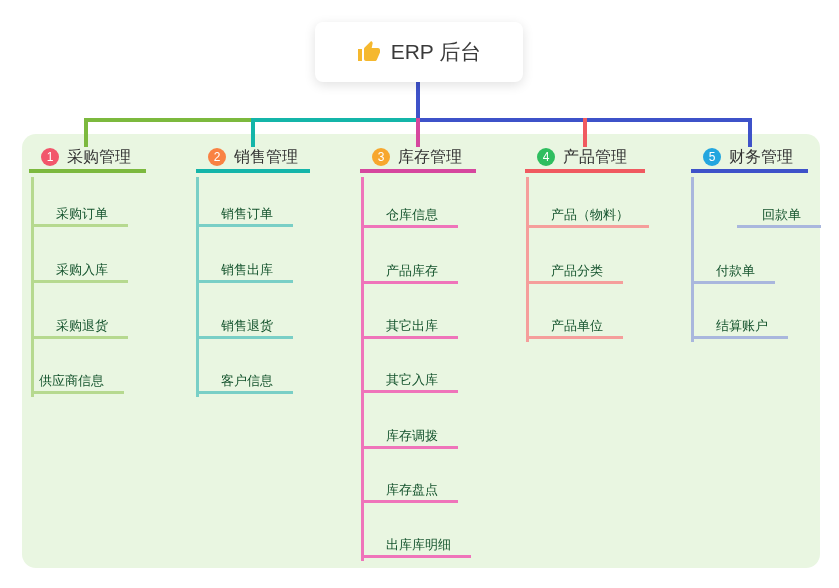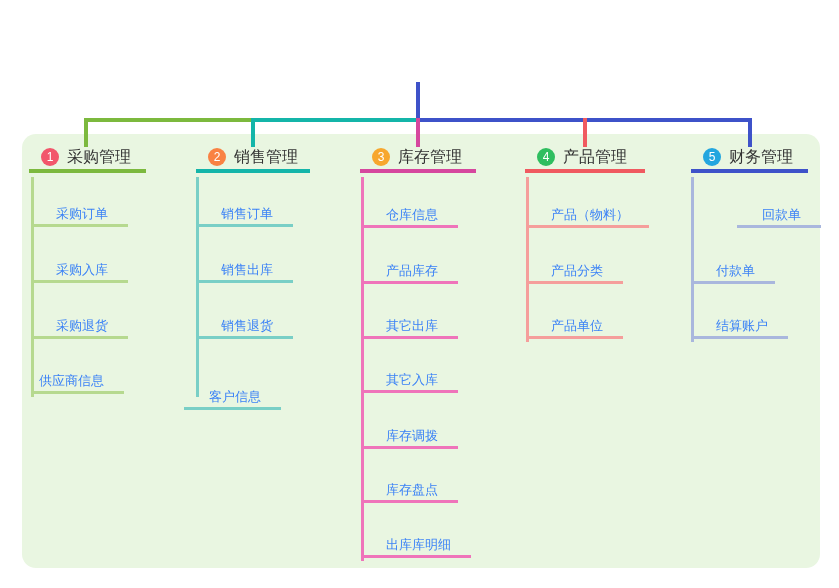--- a/index.html
+++ b/index.html
@@ -9,61 +9,69 @@
   .root-node{position:absolute;left:315px;top:22px;width:208px;height:60px;background:#ffffff;
     border-radius:8px;box-shadow:0 3px 12px rgba(0,0,0,.12);display:flex;align-items:center;
     justify-content:center;gap:10px;font-size:21px;color:#3a3a3a;}
   .root-node svg{display:block;}
   .hline,.vline{position:absolute;}
   .branch-header{position:absolute;top:145px;height:28px;display:flex;align-items:center;
     box-sizing:border-box;padding-left:12px;font-size:16px;color:#333333;font-weight:500;}
   .badge{display:inline-flex;width:18px;height:18px;border-radius:50%;color:#ffffff;
     font-size:12px;align-items:center;justify-content:center;margin-right:8px;flex:0 0 auto;
     font-weight:400;}
-  .child-node{position:absolute;height:27px;line-height:27px;font-size:13px;color:#3b82f6;
+  .child-node{position:absolute;height:27px;line-height:27px;font-size:13px;color:#14532d;
     padding:0 20px 0 25px;box-sizing:border-box;white-space:nowrap;width:max-content;}
 </style>
 </head>
 <body>
 
 <div class="canvas">
   <div class="panel" id="panel" style="background: rgb(233, 246, 225);"></div>
 
   <div id="connectors">
       <div class="vline" style="left: 416px; top: 82px; width: 4px; height: 40px; background: rgb(62, 82, 201);"></div>
       <div class="hline" style="left: 84px; top: 118px; width: 169px; height: 4px; background: rgb(124, 185, 62);"></div>
       <div class="hline" style="left: 253px; top: 118px; width: 165px; height: 4px; background: rgb(20, 181, 169);"></div>
       <div class="hline" style="left: 418px; top: 118px; width: 334px; height: 4px; background: rgb(62, 82, 201);"></div>
       <div class="vline" style="left: 84px; top: 118px; width: 4px; height: 29px; background: rgb(124, 185, 62);"></div>
       <div class="vline" style="left: 251px; top: 118px; width: 4px; height: 29px; background: rgb(20, 181, 169);"></div>
       <div class="vline" style="left: 416px; top: 118px; width: 4px; height: 29px; background: rgb(214, 71, 158);"></div>
       <div class="vline" style="left: 583px; top: 118px; width: 4px; height: 29px; background: rgb(240, 90, 96);"></div>
       <div class="vline" style="left: 748px; top: 118px; width: 4px; height: 29px; background: rgb(62, 82, 201);"></div>
     </div>
 
+  <div class="root-node">
+    <span>
+      <svg width="24" height="24" viewBox="0 0 24 24">
+        <path fill="#f5b82e" d="M1 21h4V9H1v12zM23 10c0-1.1-.9-2-2-2h-6.31l.95-4.57.03-.32c0-.41-.17-.79-.44-1.06L14.17 1 7.59 7.59C7.22 7.95 7 8.45 7 9v10c0 1.1.9 2 2 2h9c.83 0 1.54-.5 1.84-1.22l3.02-7.05c.09-.23.14-.47.14-.73v-2z"></path>
+      </svg>
+    </span>
+    <span>ERP 后台</span>
+  </div>
 
   <div id="branches">
       <div class="branch-header" style="left: 29px; width: 117px; border-bottom: 4px solid rgb(124, 185, 62);">
         <span class="badge" style="background: rgb(242, 86, 107);">1</span>
         <span>采购管理</span>
       </div>
       <div class="vline" style="left: 31px; top: 177px; width: 3px; height: 220px; background: rgb(182, 217, 143);"></div>
       <div class="child-node" style="left: 31px; top: 200px; border-bottom: 3px solid rgb(182, 217, 143);"><span>采购订单</span></div>
       <div class="child-node" style="left: 31px; top: 256px; border-bottom: 3px solid rgb(182, 217, 143);"><span>采购入库</span></div>
       <div class="child-node" style="left: 31px; top: 312px; border-bottom: 3px solid rgb(182, 217, 143);"><span>采购退货</span></div>
       <div class="child-node" style="left: 31px; top: 367px; border-bottom: 3px solid rgb(182, 217, 143); padding-left: 8px;"><span>供应商信息</span></div>
       <div class="branch-header" style="left: 196px; width: 114px; border-bottom: 4px solid rgb(20, 181, 169);">
         <span class="badge" style="background: rgb(249, 130, 67);">2</span>
         <span>销售管理</span>
       </div>
       <div class="vline" style="left: 196px; top: 177px; width: 3px; height: 220px; background: rgb(121, 207, 198);"></div>
       <div class="child-node" style="left: 196px; top: 200px; border-bottom: 3px solid rgb(121, 207, 198);"><span>销售订单</span></div>
       <div class="child-node" style="left: 196px; top: 256px; border-bottom: 3px solid rgb(121, 207, 198);"><span>销售出库</span></div>
       <div class="child-node" style="left: 196px; top: 312px; border-bottom: 3px solid rgb(121, 207, 198);"><span>销售退货</span></div>
-      <div class="child-node" style="left: 184px; top: 367px; border-bottom: 3px solid rgb(121, 207, 198); margin-top: 16px;"><span>客户信息</span></div>
+      <div class="child-node" style="left: 196px; top: 367px; border-bottom: 3px solid rgb(121, 207, 198);"><span>客户信息</span></div>
       <div class="branch-header" style="left: 360px; width: 116px; border-bottom: 4px solid rgb(214, 71, 158);">
         <span class="badge" style="background: rgb(247, 167, 46);">3</span>
         <span>库存管理</span>
       </div>
       <div class="vline" style="left: 361px; top: 177px; width: 3px; height: 384px; background: rgb(239, 116, 186);"></div>
       <div class="child-node" style="left: 361px; top: 201px; border-bottom: 3px solid rgb(239, 116, 186);"><span>仓库信息</span></div>
       <div class="child-node" style="left: 361px; top: 257px; border-bottom: 3px solid rgb(239, 116, 186);"><span>产品库存</span></div>
       <div class="child-node" style="left: 361px; top: 312px; border-bottom: 3px solid rgb(239, 116, 186);"><span>其它出库</span></div>
       <div class="child-node" style="left: 361px; top: 366px; border-bottom: 3px solid rgb(239, 116, 186);"><span>其它入库</span></div>
       <div class="child-node" style="left: 361px; top: 422px; border-bottom: 3px solid rgb(239, 116, 186);"><span>库存调拨</span></div>

